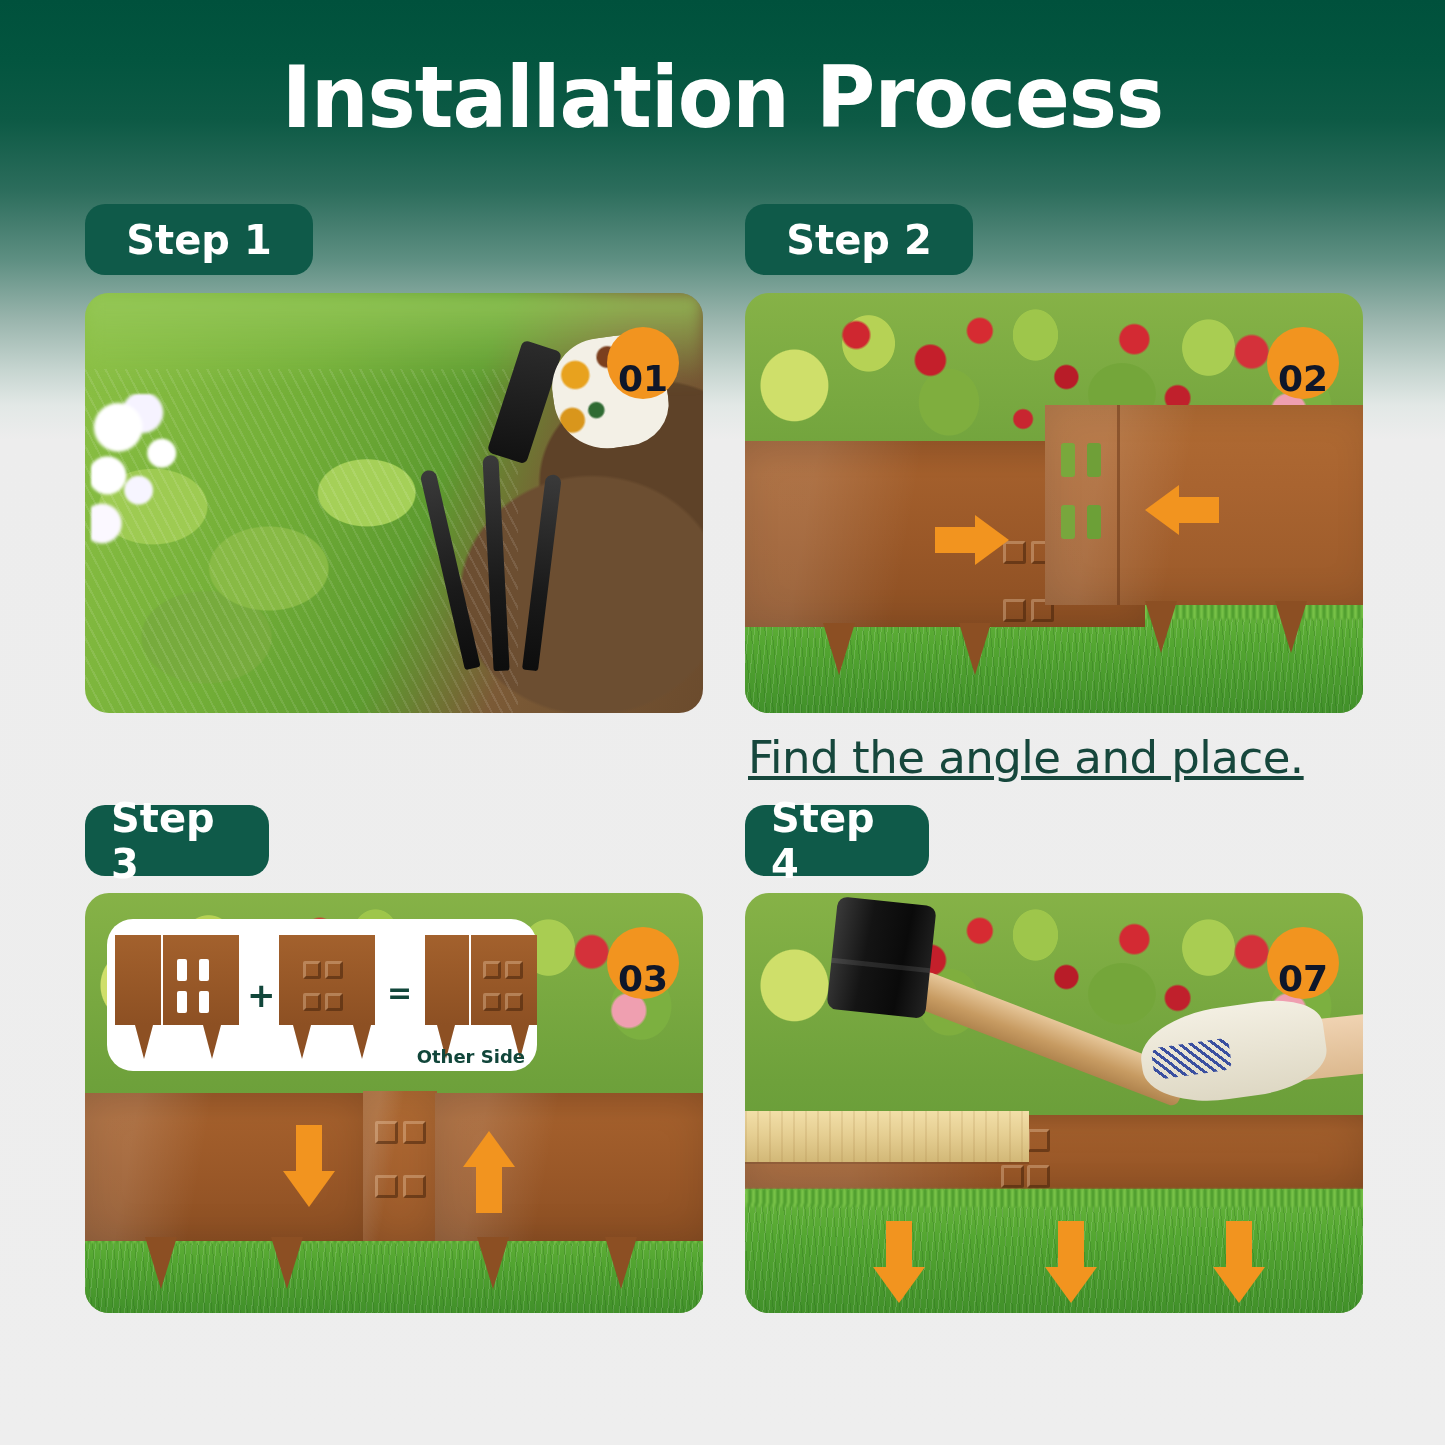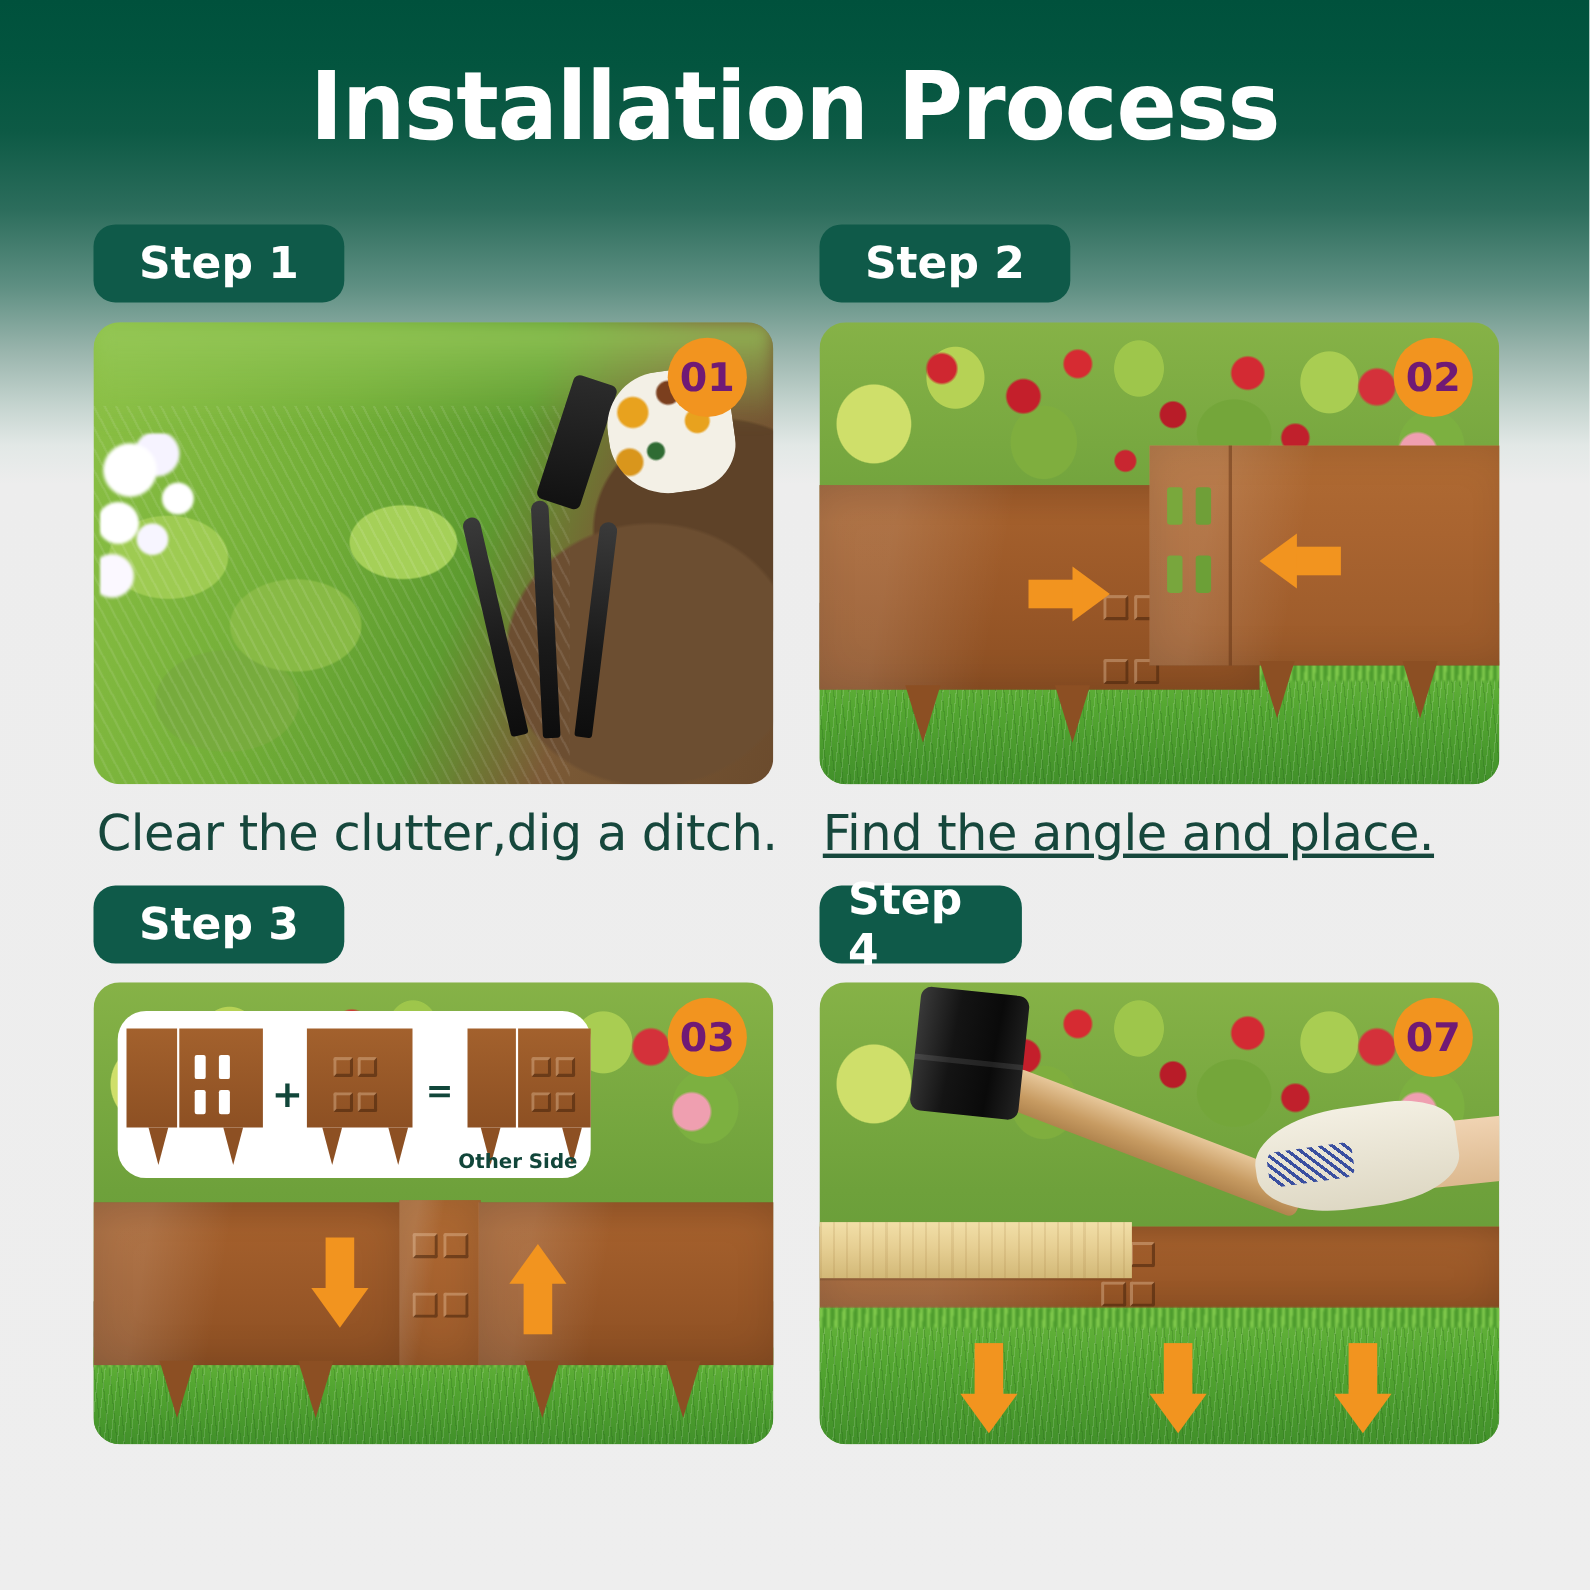--- a/index.html
+++ b/index.html
@@ -52,45 +52,45 @@
     font-size:40px;
     font-weight:bold;
     display:flex;align-items:center;justify-content:center;
     font-family:"DejaVu Sans","Liberation Sans",sans-serif;
     letter-spacing:0px;
     box-sizing:border-box;
     padding:0 26px;
   }
   .pill-s1{left:85px;top:204px;width:228px;}
   .pill-s2{left:745px;top:204px;width:228px;}
-  .pill-s3{left:85px;top:805px;width:228px;}
+  .pill-s3{left:85px;top:805px;width:184px;}
   .pill-s4{left:745px;top:805px;width:184px;}
 
   
   .card{
     position:absolute;
     width:618px;height:420px;
     border-radius:24px;
     overflow:hidden;
   }
   .card-1{left:85px;top:293px;}
   .card-2{left:745px;top:293px;}
   .card-3{left:85px;top:893px;}
   .card-4{left:745px;top:893px;}
 
   
   .num-badge{
     position:absolute;
     width:72px;height:72px;border-radius:50%;
     background:#f2941f;
-    color:#701a75;
+    color:#0f172a;
     font-size:36px;font-weight:bold;
-    display:flex;align-items:center;justify-content:center;
+    display:flex;align-items:flex-end;justify-content:center;
     font-family:"DejaVu Sans","Liberation Sans",sans-serif;
-    right:24px;top:14px;
+    right:24px;top:34px;
     z-index:30;
   }
 
   
   .caption{
     position:absolute;
     color:#16473c;
     font-size:45px;
     font-family:"DejaVu Sans","Liberation Sans",sans-serif;
     letter-spacing:-0.5px;
@@ -320,21 +320,20 @@
       <div class="tine t1"></div>
       <div class="tine t2"></div>
       <div class="tine t3"></div>
       <div class="glove"></div>
     </div>
     <div class="num-badge">
       <span>01</span>
     </div>
   </div>
 
-  <div class="caption cap-1">Clear the clutter,dig a ditch.</div>
 
   <div class="step-pill pill-s2">
     <span>Step 2</span>
   </div>
 
   <div class="card card-2">
     <div class="foliage-dense"></div>
     <div class="roses"></div>
     <div class="soil-strip" style="top:255px;height:78px;"></div>
     <div class="grass-strip" style="height:112px;"></div>

